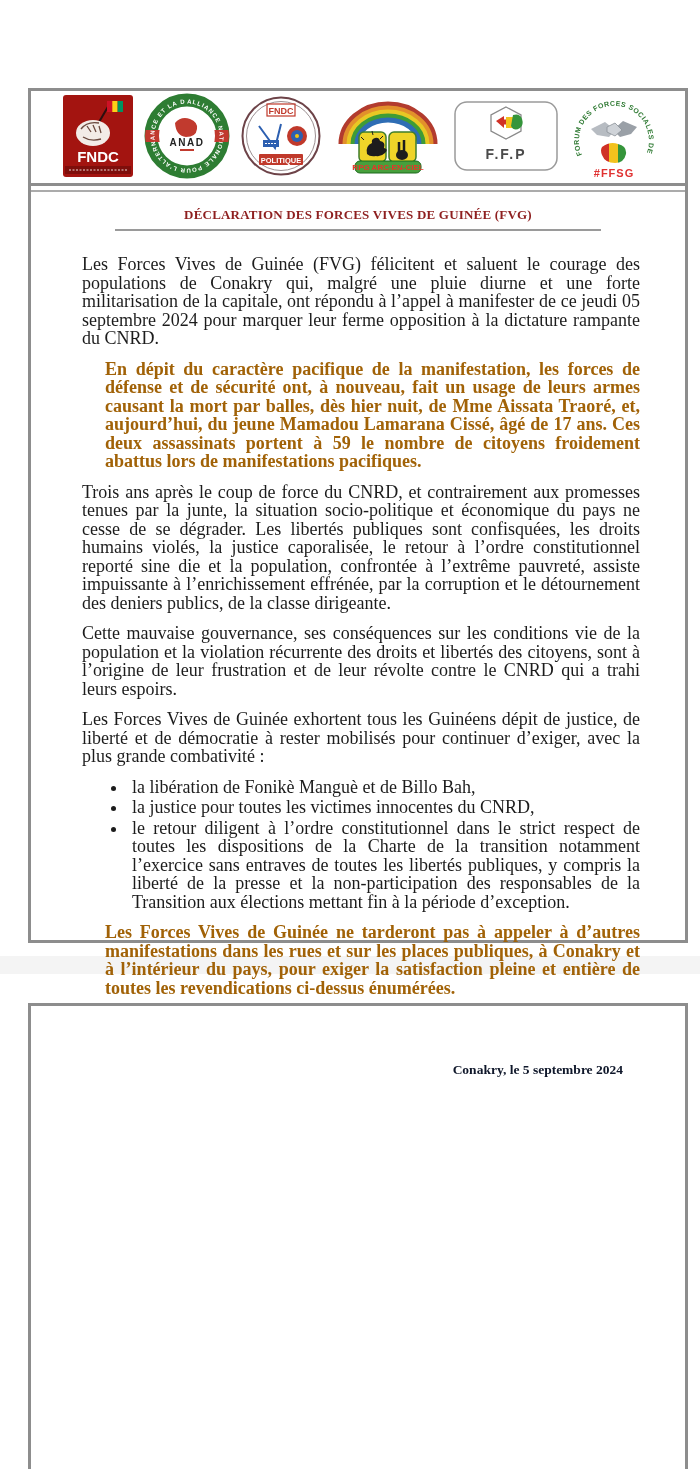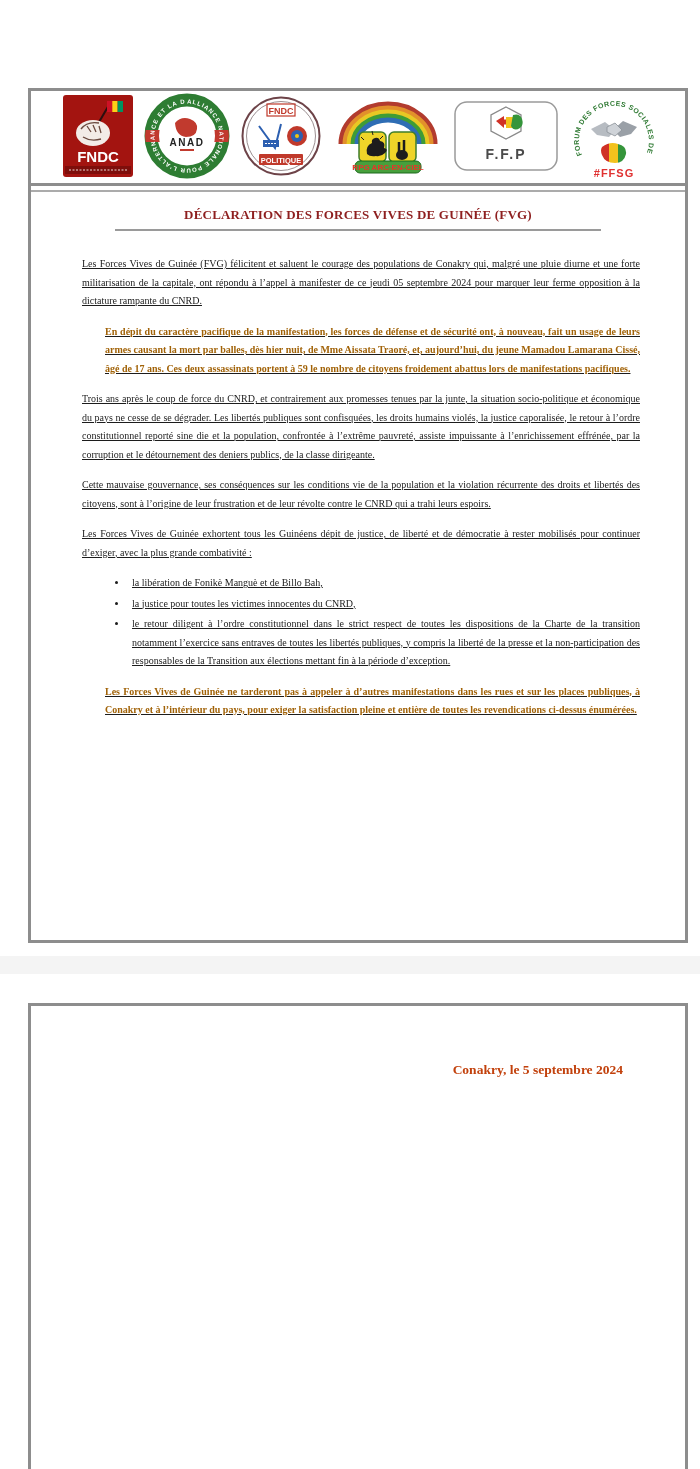--- a/index.html
+++ b/index.html
@@ -22,31 +22,31 @@
   .logo{flex:0 0 auto;display:block;}
   .logo-divider{height:4px;border-top:3px solid #8d8d8d;border-bottom:2px solid #ababab;margin:0;}
   
   .doc-title{
     color:#8e1f1f;font-weight:bold;text-align:center;font-size:13px;
     margin:15px 24px 6px 24px;letter-spacing:0.2px;
   }
   .title-underline{height:2px;background:#9a9a9a;width:486px;margin:0 auto;}
   
   .doc-body{
-    padding:24px 45px 0 51px;font-size:10px;line-height:18.5px;
-    text-align:justify;color:#1c1c1c;text-decoration:underline;
+    padding:24px 45px 0 51px;font-size:18px;line-height:18.5px;
+    text-align:justify;color:#1c1c1c;
   }
   .para{margin:0 0 12px 0;}
   .para.bold{font-weight:bold;color:#a16207;margin-left:23px;}
   .bullets{margin:0 0 12px 0;padding-left:46px;list-style-type:disc;}
   .bullets li{margin:0 0 2px 0;padding-left:4px;}
   
   .closing{margin-top:56px;text-align:right;padding-right:62px;font-size:13.5px;color:#1c1c1c;}
   .closing .slogan{margin:0 0 35px 0;font-weight:normal;}
-  .closing .place-date{margin:0 0 12px 0;font-weight:bold;color:#c2410c;}
+  .closing .place-date{margin:0 0 12px 0;font-weight:bold;color:#0f172a;}
   .closing .signature{margin:0;font-weight:bold;color:#050505;}
   svg text{font-family:"Liberation Sans", sans-serif;}
 </style>
 </head>
 <body>
 
 <div class="between-band"></div>
 
 <div class="page page1">
 

